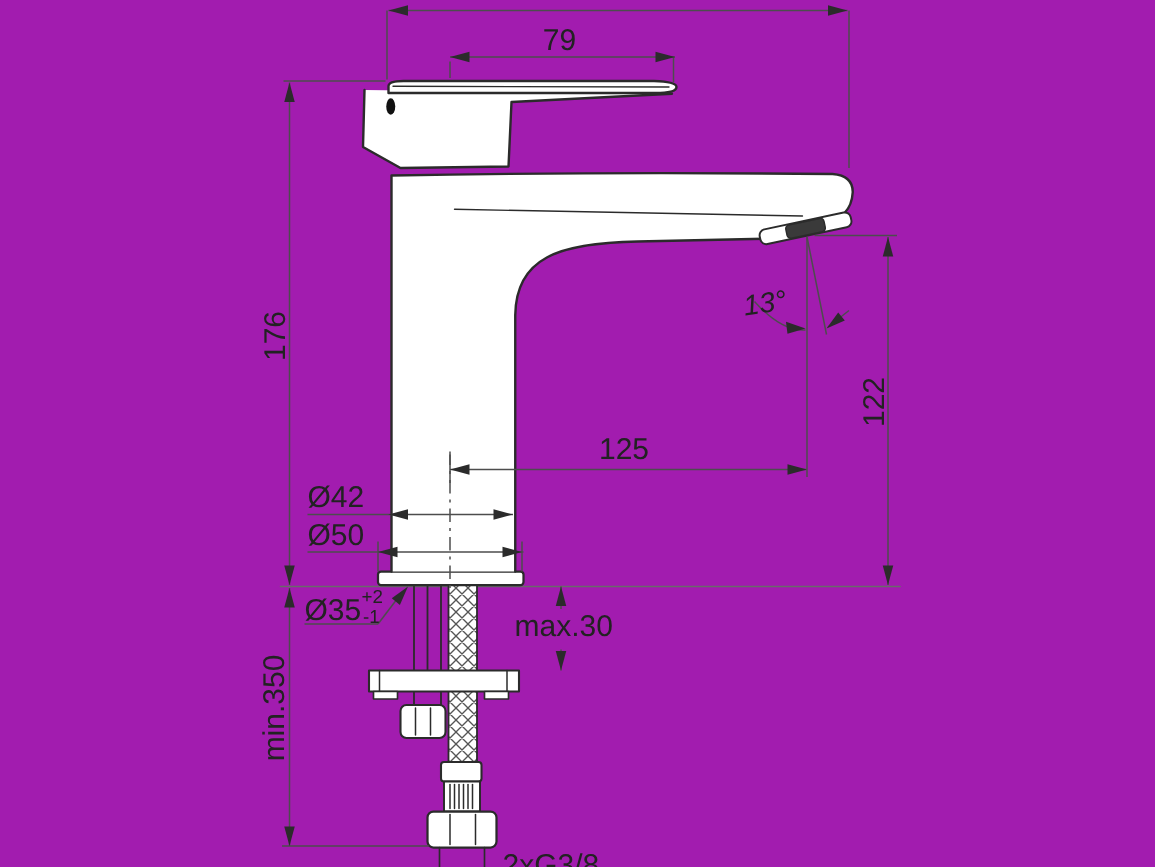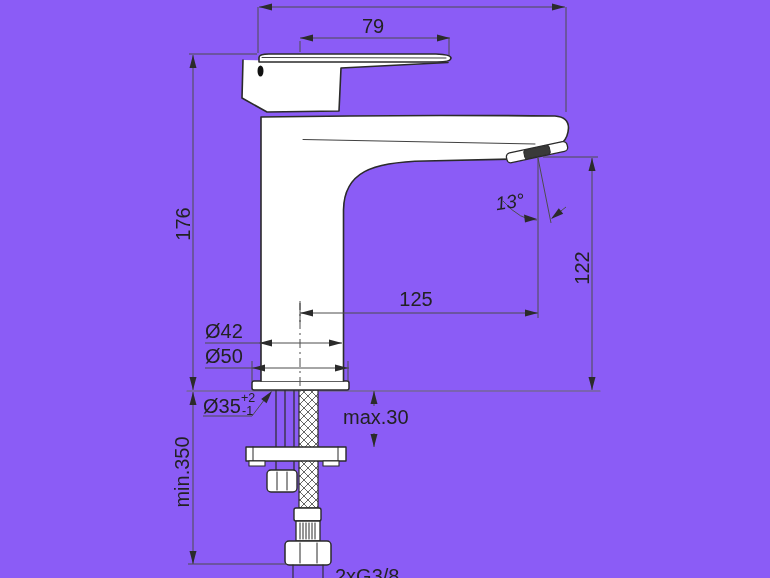--- a/index.html
+++ b/index.html
@@ -1,16 +1,16 @@
 <!DOCTYPE html>
 <html><head>
 <meta charset="utf-8">
 <style>
   html,body{margin:0;padding:0;background:#ffffff;}
-  .sheet{position:relative;width:770px;height:578px;background:#8b5cf6;overflow:hidden;
+  .sheet{position:relative;width:770px;height:578px;background:#a21caf;overflow:hidden;
          font-family:"Liberation Sans", sans-serif;}
   svg{display:block;}
   text{fill:#222222;font-family:"Liberation Sans", sans-serif;}
   .dim-text{font-size:20px;}
   .tol-text{font-size:12.5px;}
   .angle-text{font-size:19px;font-style:italic;}
 </style>
 </head>
 <body>
 

